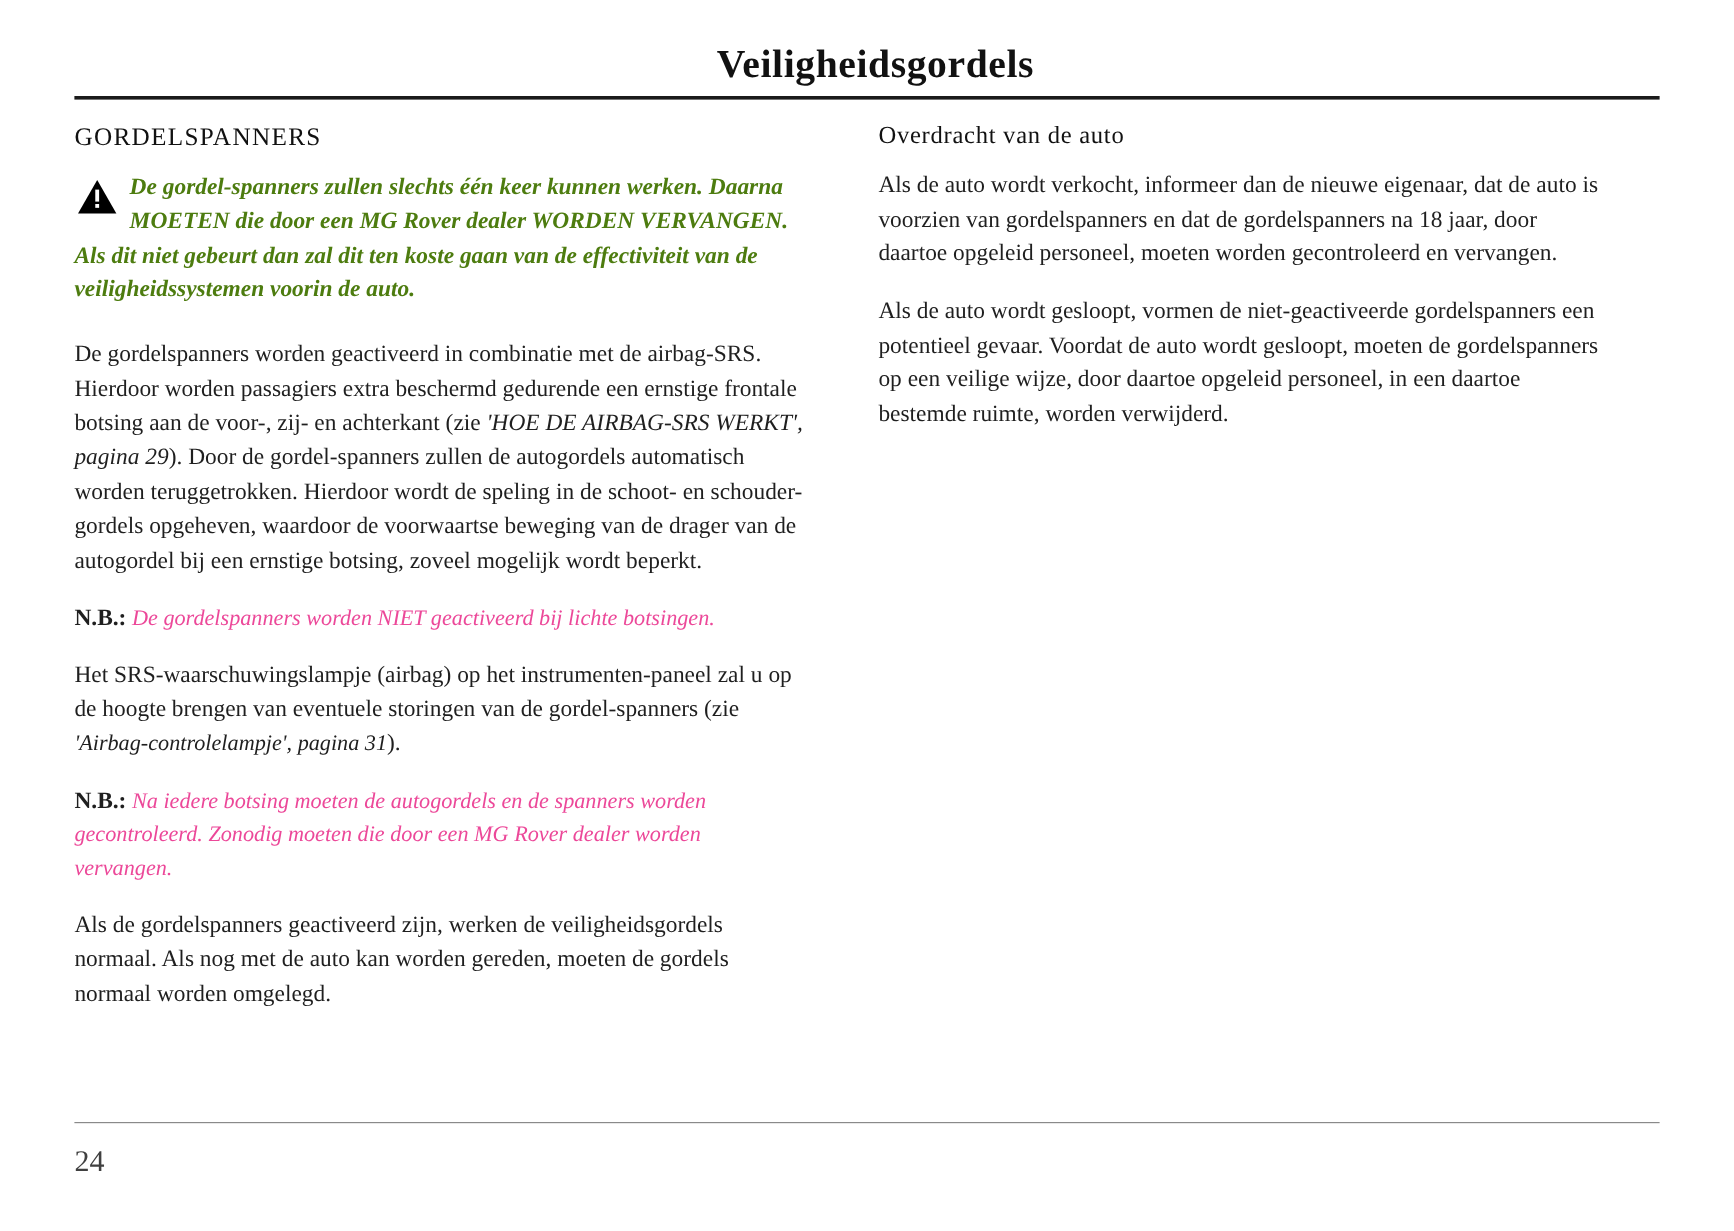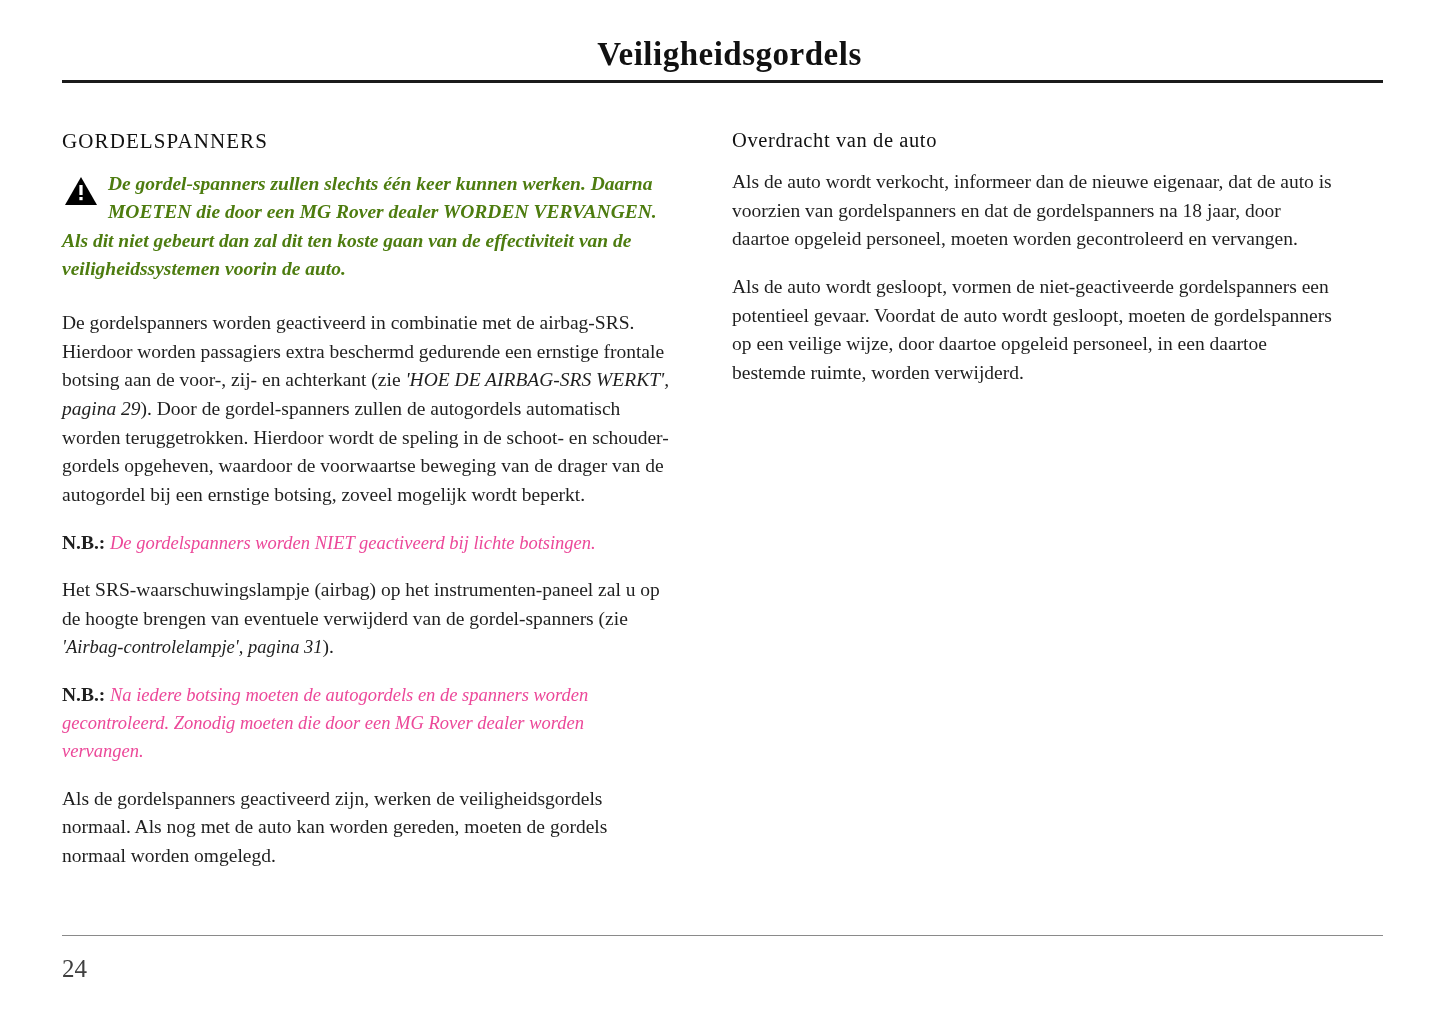--- a/index.html
+++ b/index.html
@@ -46,21 +46,20 @@
   .columns {
     position: absolute;
     top: 96px;
     left: 62px;
     width: 1321px;
     display: flex;
     gap: 62px;
   }
   .col {
     width: 608px;
-    margin-top: 27px;
   }
   .col-heading {
     font-family: "Liberation Serif", serif;
     font-size: 20.5px;
     letter-spacing: 0.6px;
     margin: 6px 0 16px 0;
     color: #111;
   }
   .col-heading.caps {
     font-size: 21px;
@@ -135,21 +134,21 @@
           <rect x="15.4" y="9" width="3.2" height="10" fill="#ffffff"></rect>
           <rect x="15.4" y="21" width="3.2" height="3.2" fill="#ffffff"></rect>
         </svg>
         <span>De gordel-spanners zullen slechts één keer kunnen werken. Daarna MOETEN die door een MG Rover dealer WORDEN VERVANGEN. Als dit niet gebeurt dan zal dit ten koste gaan van de effectiviteit van de veiligheidssystemen voorin de auto.</span>
       </div>
 
       <p><span>De gordelspanners worden geactiveerd in combinatie met de airbag-SRS. Hierdoor worden passagiers extra beschermd gedurende een ernstige frontale botsing aan de voor-, zij- en achterkant (zie </span><span class="ital">'HOE DE AIRBAG-SRS WERKT', pagina 29</span><span>). Door de gordel-spanners zullen de autogordels automatisch worden teruggetrokken. Hierdoor wordt de speling in de schoot- en schouder-gordels opgeheven, waardoor de voorwaartse beweging van de drager van de autogordel bij een ernstige botsing, zoveel mogelijk wordt beperkt.</span></p>
 
       <p class="nb"><span class="lbl">N.B.:</span><span class="body"> De gordelspanners worden NIET geactiveerd bij lichte botsingen.</span></p>
 
-      <p><span>Het SRS-waarschuwingslampje (airbag) op het instrumenten-paneel zal u op de hoogte brengen van eventuele verwijderd van de gordel-spanners (zie </span><span class="ital-sm">'Airbag-controlelampje', pagina 31</span><span>).</span></p>
+      <p><span>Het SRS-waarschuwingslampje (airbag) op het instrumenten-paneel zal u op de hoogte brengen van eventuele storingen van de gordel-spanners (zie </span><span class="ital-sm">'Airbag-controlelampje', pagina 31</span><span>).</span></p>
 
       <p class="nb"><span class="lbl">N.B.:</span><span class="body"> Na iedere botsing moeten de autogordels en de spanners worden gecontroleerd. Zonodig moeten die door een MG Rover dealer worden vervangen.</span></p>
 
       <p>Als de gordelspanners geactiveerd zijn, werken de veiligheidsgordels normaal. Als nog met de auto kan worden gereden, moeten de gordels normaal worden omgelegd.</p>
     </div>
 
     <div class="col">
       <div class="col-heading">Overdracht van de auto</div>
       <p>Als de auto wordt verkocht, informeer dan de nieuwe eigenaar, dat de auto is voorzien van gordelspanners en dat de gordelspanners na 18 jaar, door daartoe opgeleid personeel, moeten worden gecontroleerd en vervangen.</p>
       <p>Als de auto wordt gesloopt, vormen de niet-geactiveerde gordelspanners een potentieel gevaar. Voordat de auto wordt gesloopt, moeten de gordelspanners op een veilige wijze, door daartoe opgeleid personeel, in een daartoe bestemde ruimte, worden verwijderd.</p>

